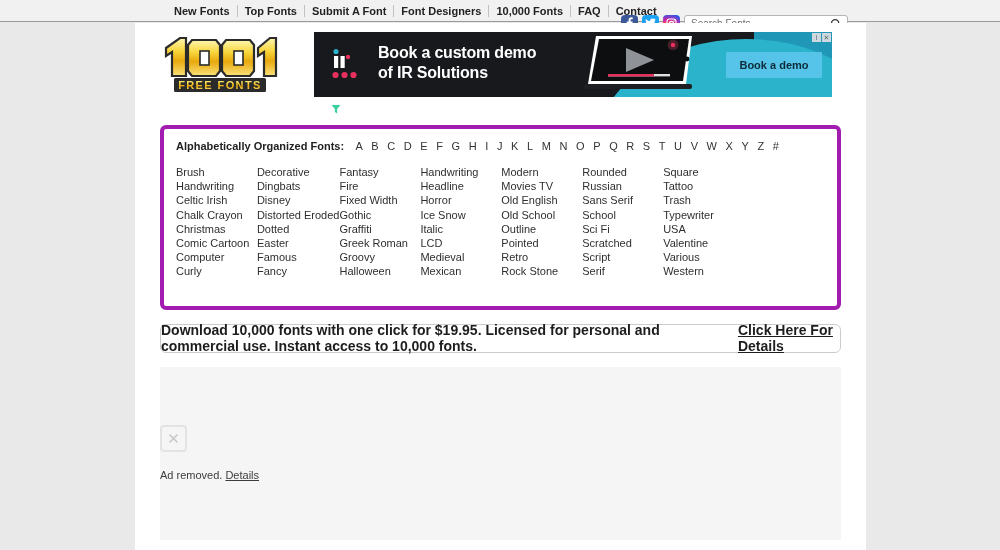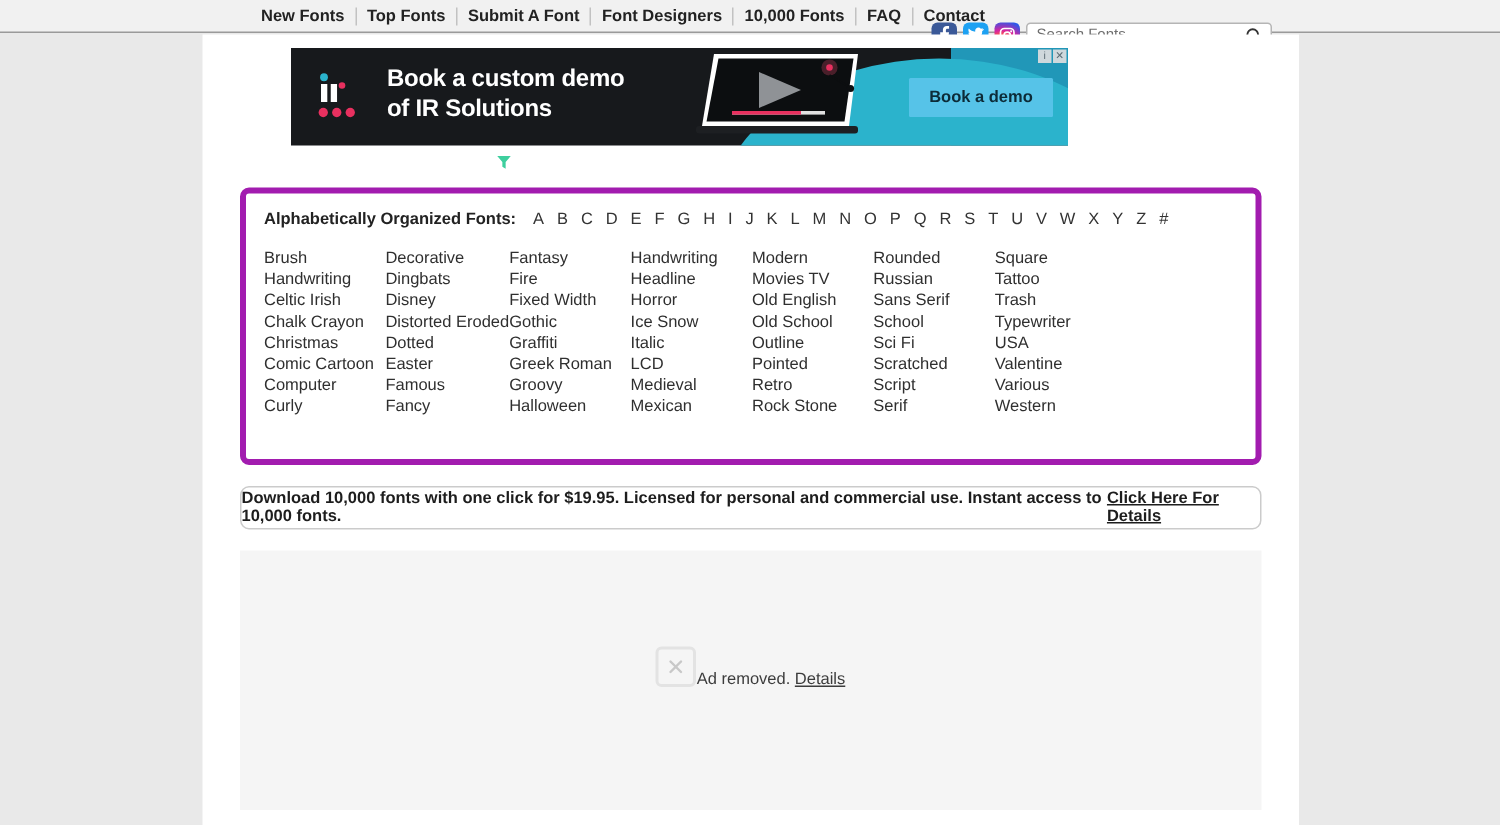--- a/index.html
+++ b/index.html
@@ -219,34 +219,34 @@
 
   
   .promo {
     margin-top: 14px;
     border: 1px solid #cbcbcb;
     border-radius: 6px;
     height: 29px;
     display: flex;
     align-items: center;
     justify-content: center;
-    font-size: 11px;
+    font-size: 14px;
     font-weight: bold;
     color: #1d1d1d;
   }
   .promo a { color: #1d1d1d; text-decoration: underline; }
 
   
   .adslot {
     margin-top: 14px;
     height: 173px;
     background: #f5f5f5;
     display: flex;
-    flex-direction: row;
-    align-items: center;
+    flex-direction: column;
+    align-items: flex-start;
     justify-content: center;
   }
   .brokenimg {
     width: 27px; height: 27px;
     border: 2px solid #e3e3e3;
     border-radius: 4px;
     display: flex; align-items: center; justify-content: center;
     margin-bottom: 17px;
   }
   .adremoved {
@@ -304,20 +304,42 @@
     </div>
   </div>
 </div>
 
 <div class="page">
   <div class="inner">
 
     
     <div class="masthead">
 
+      <a class="logo" href="#">
+        <svg viewBox="0 0 120 62" width="120" height="62">
+          <defs>
+            <linearGradient id="gold" x1="0" y1="0" x2="0" y2="1">
+              <stop offset="0%" stop-color="#fff6b0"></stop>
+              <stop offset="35%" stop-color="#f7d53a"></stop>
+              <stop offset="60%" stop-color="#e8a90d"></stop>
+              <stop offset="100%" stop-color="#fbe27a"></stop>
+            </linearGradient>
+          </defs>
+          <g stroke="#2b2b2b" stroke-width="2.2" fill="url(#gold)">
+            <path d="M6 16 L20 6 L26 6 L26 44 L12 44 L12 20 L6 24 Z"></path>
+            <path d="M32 8 L56 8 L60 13 L60 39 L56 44 L32 44 L28 39 L28 13 Z"></path>
+            <path d="M66 8 L90 8 L94 13 L94 39 L90 44 L66 44 L62 39 L62 13 Z"></path>
+            <path d="M98 16 L110 6 L116 6 L116 44 L104 44 L104 20 L98 24 Z"></path>
+          </g>
+          <rect x="40" y="19" width="9" height="14" fill="#fff" stroke="#2b2b2b" stroke-width="1.6"></rect>
+          <rect x="74" y="19" width="9" height="14" fill="#fff" stroke="#2b2b2b" stroke-width="1.6"></rect>
+          <rect x="14" y="46" width="92" height="14" rx="1.5" fill="#2b2b2b"></rect>
+          <text x="60" y="57" text-anchor="middle" font-family="Liberation Sans, sans-serif" font-size="11" font-weight="bold" fill="url(#gold)" letter-spacing="1.4">FREE FONTS</text>
+        </svg>
+      </a>
 
       <div class="banner">
         <div class="teal-right"></div>
         <div class="teal-blob"></div>
 
         <svg class="logo-mark" viewBox="0 0 34 34">
           <circle cx="4" cy="3.5" r="2.6" fill="#2bb3cc"></circle>
           <rect x="2" y="8" width="4.2" height="12" fill="#fff"></rect>
           <rect x="8.5" y="8" width="4.2" height="12" fill="#fff"></rect>
           <circle cx="16" cy="9" r="2.2" fill="#e8305f"></circle>

